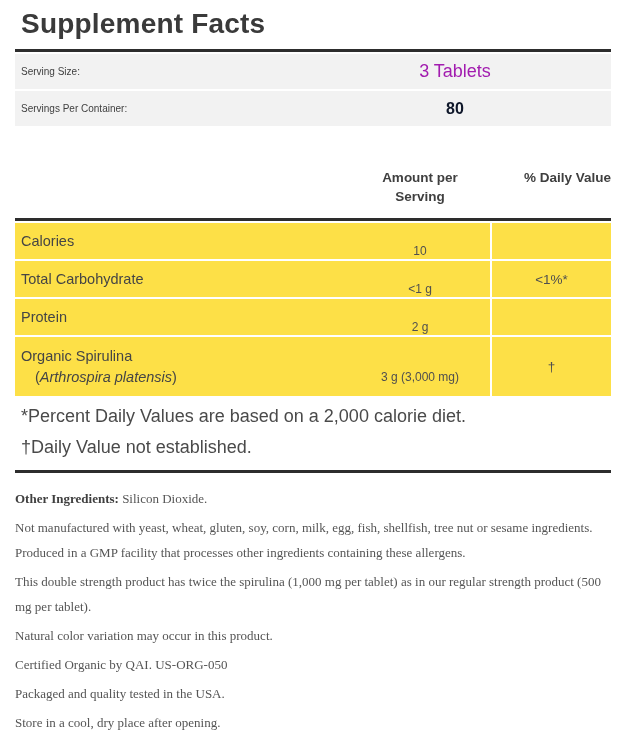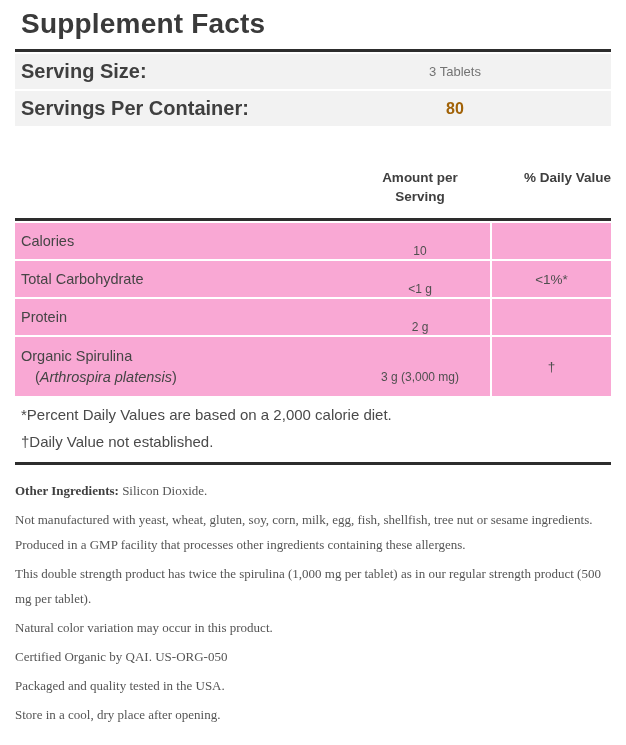--- a/index.html
+++ b/index.html
@@ -23,42 +23,42 @@
   .serving-row {
     display: flex;
     align-items: center;
     background: #f2f2f2;
     height: 35px;
     margin-top: 2px;
   }
   .serving-label {
     flex: 1;
     padding-left: 6px;
-    font-weight: bold;
-    font-size: 20px;
+    font-weight: normal;
+    font-size: 10px;
     color: #3f3f3f;
   }
   .serving-value {
     width: 312px;
     text-align: center;
-    font-size: 13px;
-    color: #737373;
+    font-size: 18px;
+    color: #a21caf;
   }
-  .serving-value.bold-value { font-weight: bold; font-size: 16px; color: #a16207; }
+  .serving-value.bold-value { font-weight: bold; font-size: 16px; color: #0f172a; }
 
   .col-headers { display: flex; align-items: center; padding: 22px 0 12px 0; }
   .cell.name-cell { flex: 1; padding-left: 6px; }
   .cell.amount-cell { width: 140px; text-align: center; margin-top: 20px; }
   .cell.dv-cell { width: 121px; text-align: right; }
   .header-cell { font-weight: bold; font-size: 13.5px; color: #3f3f3f; line-height: 19px; }
 
   .fact-row {
     display: flex;
     align-items: center;
-    background: #f9a8d4;
+    background: #fde047;
     margin-top: 2px;
     min-height: 36px;
     font-size: 14.5px;
     color: #4a4a4a;
   }
   .fact-row.tall { min-height: 59px; }
   .fact-row .name-cell { color: #454545; line-height: 21px; padding-top: 2px; padding-bottom: 2px; }
   .fact-row .amount-cell { font-size: 12px; color: #4f4f4f; }
   .fact-row .dv-cell {
     align-self: stretch;
@@ -67,21 +67,21 @@
     justify-content: center;
     border-left: 2px solid #ffffff;
     font-size: 13.5px;
     color: #4f4f4f;
   }
   .name-sub { padding-left: 14px; }
   .italic { font-style: italic; }
   .dagger { font-size: 12px; }
 
   .footnotes { padding: 8px 0 2px 6px; }
-  .footnotes p { margin: 2px 0 10px 0; font-size: 15px; color: #4a4a4a; }
+  .footnotes p { margin: 2px 0 10px 0; font-size: 18px; color: #4a4a4a; }
 
   .info { padding-top: 13px; font-size: 13px; color: #555555; font-family: Liberation Serif, serif; }
   .info p { margin: 0 0 4px 0; line-height: 25px; }
   .bold-label { font-weight: bold; color: #3f3f3f; }
   .reg-mark { font-size: 9px; vertical-align: super; line-height: 0; }
 </style>
 </head>
 <body>
 
 <div class="page">

